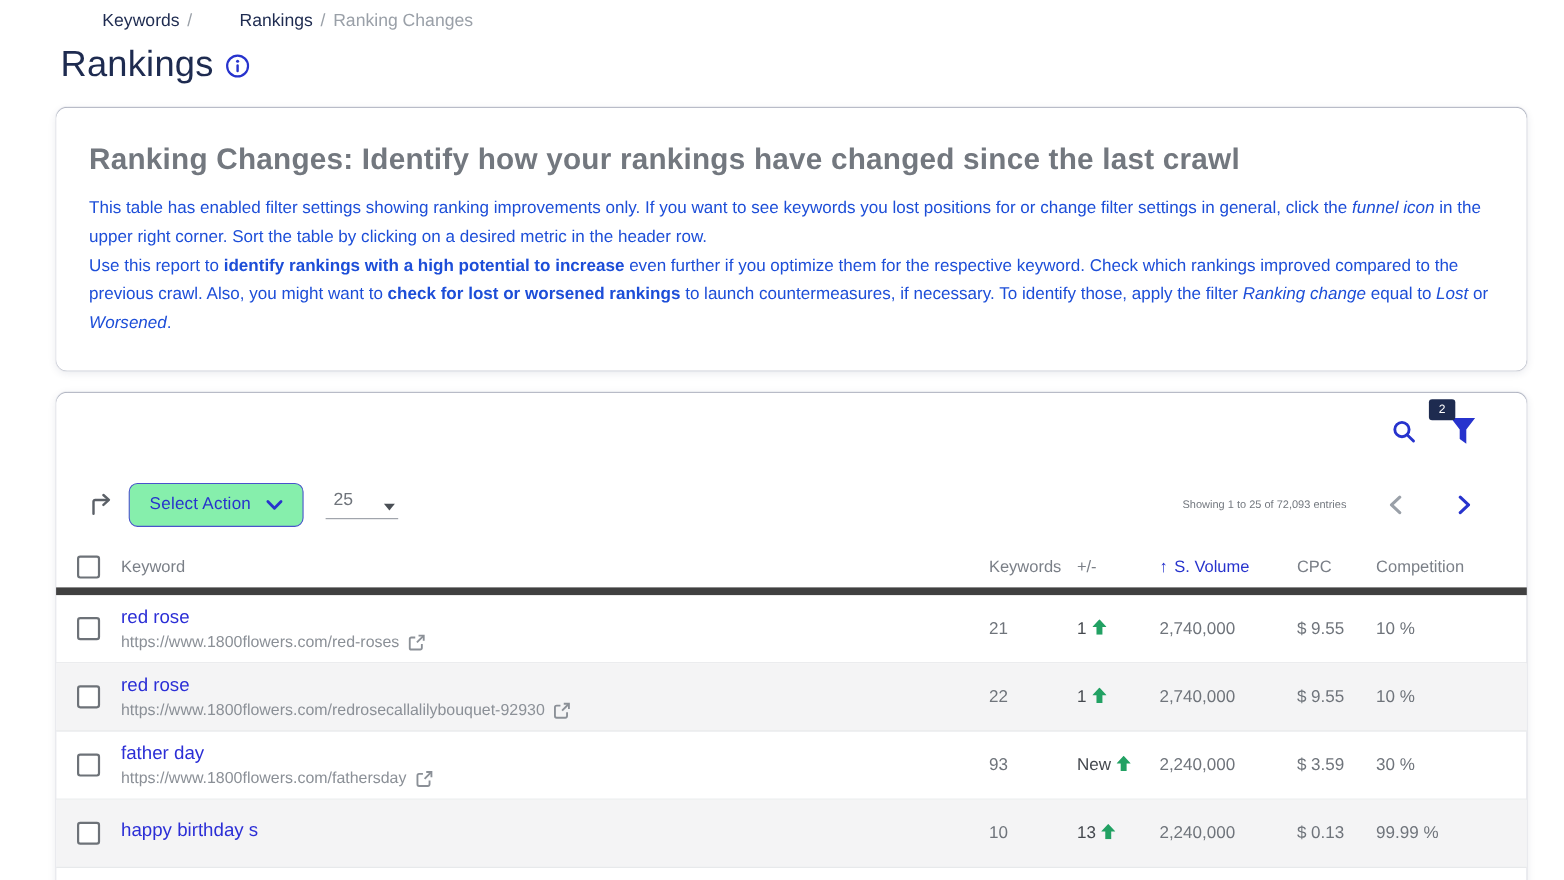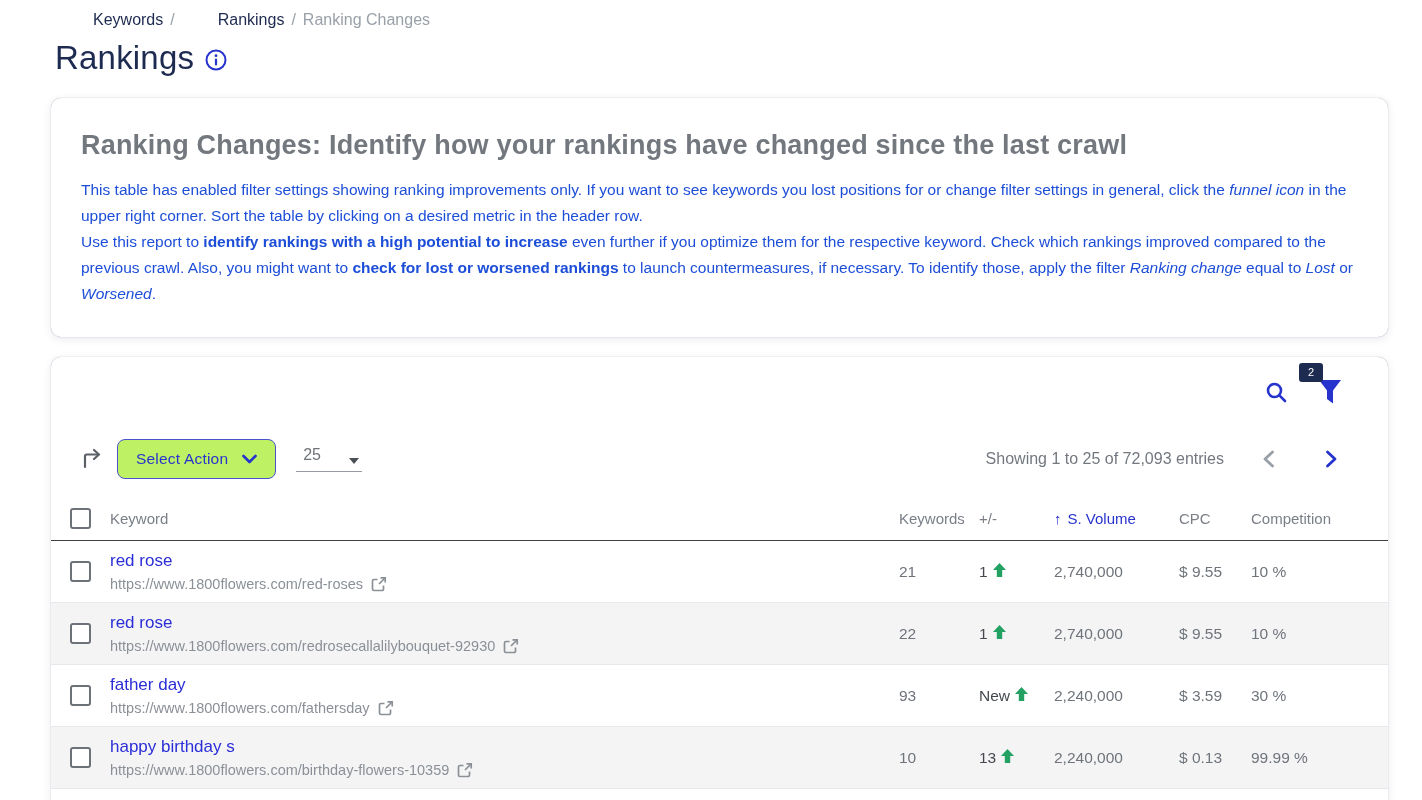--- a/index.html
+++ b/index.html
@@ -80,54 +80,54 @@
 
   
   .toolbar{
     display:flex; align-items:center;
     padding:30px 38px 18px 30px;
   }
   .export-icon{ cursor:pointer; display:inline-flex; margin-right:14px; }
   .select-action{
     height:40px; padding:0 18px;
     border:1.5px solid #4a53cb; border-radius:8px;
-    background:#bef264;
+    background:#86efac;
     display:inline-flex; align-items:center; gap:14px;
     color:#2733cd; font-size:15.5px; font-weight:500;
     font-family:"Liberation Sans", sans-serif;
     cursor:pointer; letter-spacing:.2px;
   }
   .page-size{
     margin-left:20px; width:66px;
     border-bottom:1px solid #979ca3;
     display:flex; align-items:flex-end; justify-content:space-between;
     padding:0 3px 7px 7px;
     color:#6f747b; font-size:16px;
     cursor:pointer;
   }
   .caret-down{
     width:0; height:0; display:inline-block;
     border-left:5px solid transparent; border-right:5px solid transparent;
     border-top:6px solid #4a4f55;
   }
   .toolbar .spacer{ flex:1; }
-  .showing-text{ color:#73787f; font-size:16px; margin-right:26px; }
+  .showing-text{ color:#73787f; font-size:10px; margin-right:26px; }
   .pager-btn{ cursor:pointer; display:inline-flex; padding:6px 12px; }
   .pager-btn.next{ margin-left:26px; }
 
   
   .grid-row{
     display:grid;
     grid-template-columns:49px minmax(0,1fr) 80px 75px 125px 72px 137px;
     align-items:center;
     padding-left:10px;
   }
   .thead{
     height:44px;
-    border-bottom:1px solid #404040;
+    border-bottom:7px solid #404040;
     color:#7a7f87; font-size:15px;
   }
   .thead .sorted{ color:#2733cd; }
   .sort-arrow{ margin-right:6px; font-size:15px; }
   .checkbox{
     width:21px; height:21px;
     border:2px solid #6d7278; border-radius:3px;
     background:#fff; display:inline-block; cursor:pointer;
   }
   .cell-check{ display:flex; align-items:center; padding-left:9px; }
@@ -333,30 +333,20 @@
     <div>$ 3.59</div>
     <div>30 %</div>
   </div>
 
   <div class="grid-row trow">
     <div class="cell-check">
           <span class="checkbox"></span>
         </div>
     <div class="cell-kw">
       <a class="kw-link">happy birthday s</a>
-      <div class="url-line">
-        <span>https://www.1800flowers.com/birthday-flowers-10359</span>
-        <span class="ext-icon">
-          <svg width="16" height="16" viewBox="0 0 16 16">
-            <path d="M12.5 9.5 V13 a1.5 1.5 0 0 1 -1.5 1.5 H3 A1.5 1.5 0 0 1 1.5 13 V5 A1.5 1.5 0 0 1 3 3.5 H6.5" fill="none" stroke="#8b9097" stroke-width="1.7"></path>
-            <path d="M9.5 1.8 H14.2 V6.5" fill="none" stroke="#8b9097" stroke-width="1.7"></path>
-            <path d="M14 2 L8 8" fill="none" stroke="#8b9097" stroke-width="1.7"></path>
-          </svg>
-        </span>
-      </div>
     </div>
     <div>10</div>
     <div class="cell-change">
       <span>13</span>
       <span class="up-arrow-icon">
         <svg width="13" height="14" viewBox="0 0 13 14">
           <path d="M6.5 0 L13 7 H9.2 V14 H3.8 V7 H0 Z" fill="#22a163"></path>
         </svg>
       </span>
     </div>

